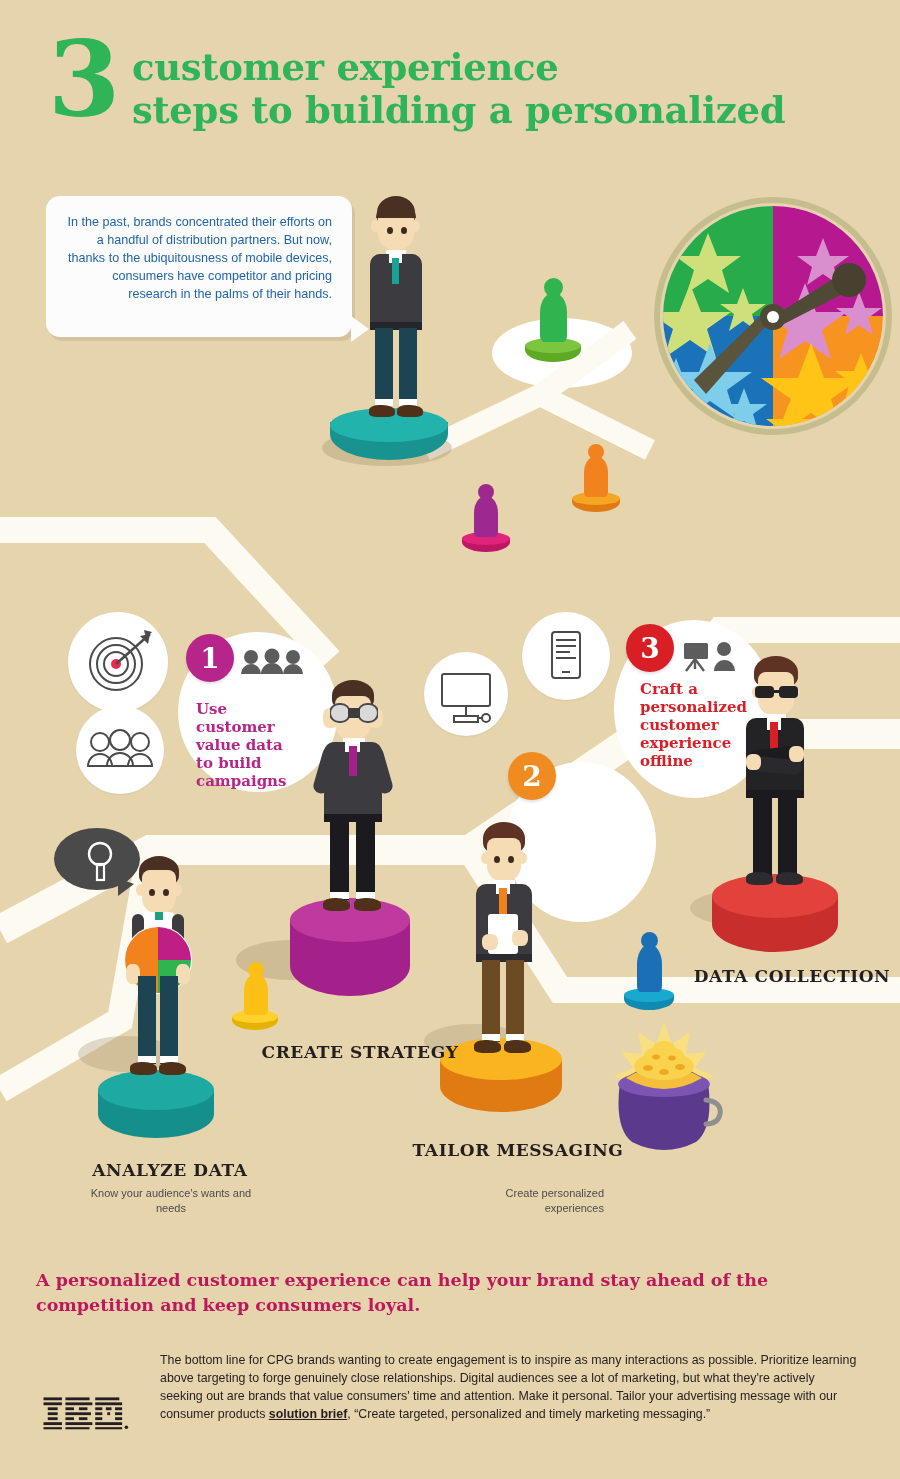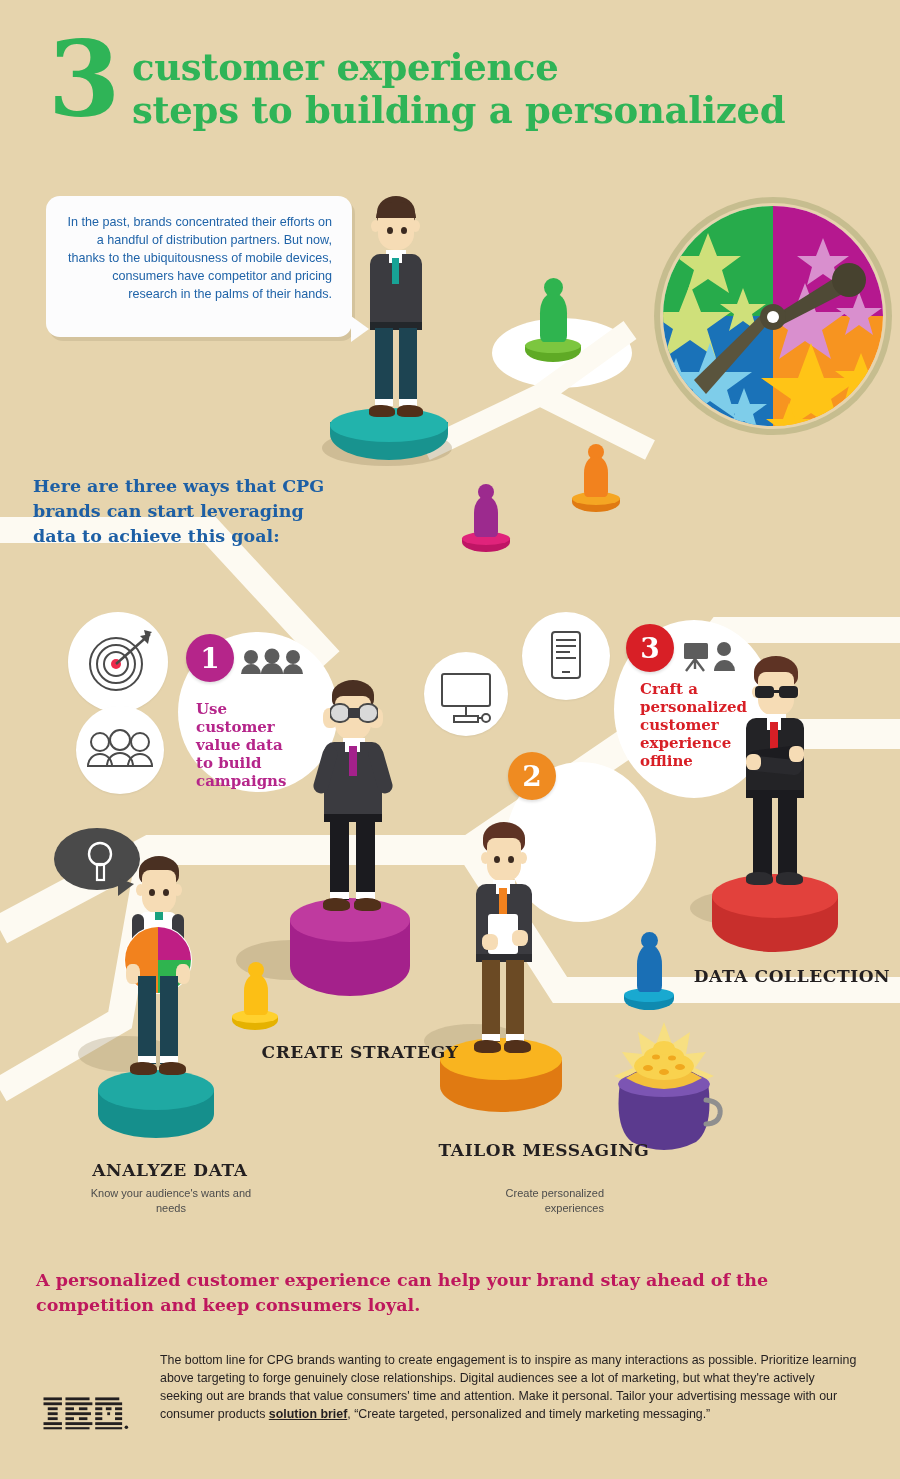--- a/index.html
+++ b/index.html
@@ -266,21 +266,20 @@
 
   <div class="podium" style="left:462px;top:532px;width:48px;height:22px;">
     <div class="side" style="top:6px;width:48px;height:14px;background:#bf1565;border-radius:0 0 50% 50%/0 0 10px 10px;"></div>
     <div class="top" style="width:48px;height:13px;background:#e0237b;"></div>
   </div>
   <div class="pawn" style="left:473px;top:484px;width:26px;height:54px;">
     <div class="head" style="left:5px;top:0;width:16px;height:16px;background:#9c2a8e;"></div>
     <div class="body" style="left:1px;top:13px;width:24px;height:40px;background:#9c2a8e;"></div>
   </div>
 
-  <div id="leadin">Here are three ways that CPG brands can start leveraging data to achieve this goal:</div>
 
   <div class="ic-circle" style="left:68px;top:612px;width:100px;height:100px;">
     <svg width="100" height="100">
       <g fill="none" stroke="#4a4a4a" stroke-width="2">
         <circle cx="48" cy="52" r="26"></circle>
           <circle cx="48" cy="52" r="19"></circle>
           <circle cx="48" cy="52" r="12"></circle>
       </g>
       <circle cx="48" cy="52" r="5" fill="#ee2a4c"></circle>
       <line x1="48" y1="52" x2="82" y2="22" stroke="#4a4a4a" stroke-width="2.5"></line>
@@ -526,21 +525,21 @@
       <ellipse cx="70" cy="36" rx="4" ry="2.5"></ellipse>
     </g>
     <path d="M104 78 q16 2 14 14 q-2 10 -14 10" fill="none" stroke="#8f8f8f" stroke-width="5" stroke-linecap="round"></path>
   </svg>
 
   <div class="cat-title" style="left:58px;top:1160px;width:224px;">ANALYZE DATA</div>
   <div class="cat-sub" style="left:78px;top:1186px;width:186px;">Know your audience's wants and needs</div>
 
   <div class="cat-title" style="left:252px;top:1042px;width:216px;">CREATE STRATEGY</div>
 
-  <div class="cat-title" style="left:438px;top:1140px;width:212px;">TAILOR MESSAGING</div>
+  <div class="cat-title" style="left:412px;top:1140px;width:212px;">TAILOR MESSAGING</div>
   <div class="cat-sub" style="left:444px;top:1186px;width:160px;text-align:right;">Create personalized experiences</div>
 
   <div class="cat-title" style="left:692px;top:966px;width:200px;">DATA COLLECTION</div>
 
   <div id="closing">A personalized customer experience can help your brand stay ahead of the competition and keep consumers loyal.</div>
 
   <div id="footer-text"><span>The bottom line for CPG brands wanting to create engagement is to inspire as many interactions as possible. Prioritize learning above targeting to forge genuinely close relationships. Digital audiences see a lot of marketing, but what they're actively seeking out are brands that value consumers' time and attention. Make it personal. Tailor your advertising message with our consumer products </span><a href="#">solution brief</a><span>, “Create targeted, personalized and timely marketing messaging.”</span></div>
 
   <svg id="ibm" viewBox="0 0 120 48">
     <g fill="#231f20">

